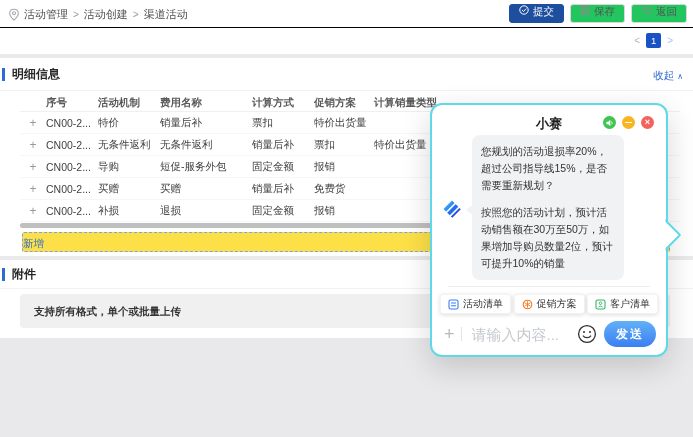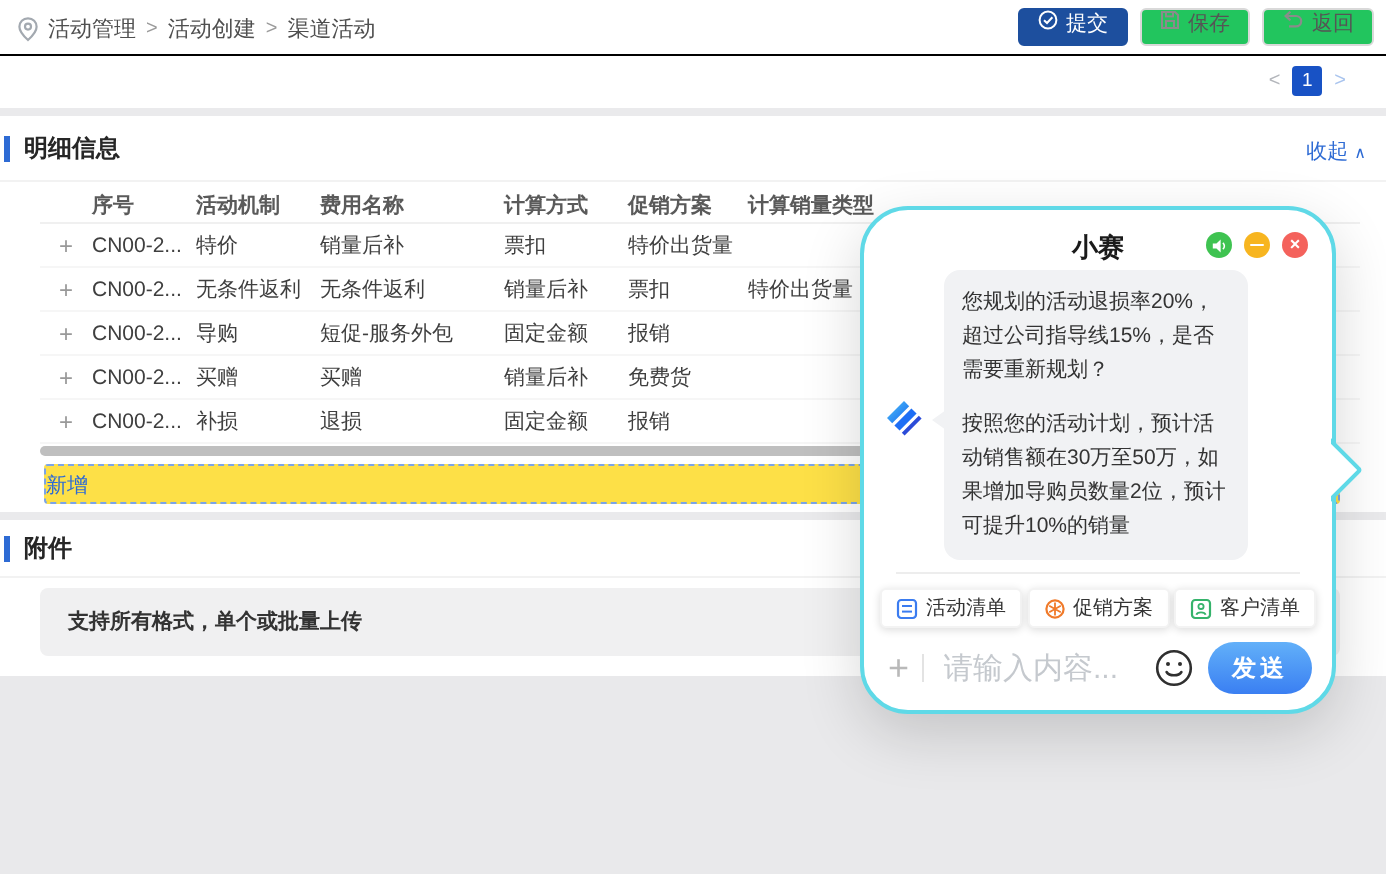--- a/index.html
+++ b/index.html
@@ -30,21 +30,21 @@
   .table{position:absolute;left:20px;top:94px;width:660px;z-index:1;}
   .trow{display:grid;grid-template-columns:26px 52px 62px 92px 62px 60px 100px;align-items:center;font-size:10.5px;color:#3f3f3f;height:22px;border-bottom:1px solid #f6f6f6;}
   .trow.head{color:#5a5a5a;font-weight:bold;font-size:10.5px;height:18px;border-bottom:1px solid #f0f0f0;}
   .cell-expand{color:#999;text-align:center;font-size:12px;cursor:pointer;}
   .hscrollbar{position:absolute;left:20px;top:223px;width:650px;height:5px;background:#bfbfbf;border-radius:3px;z-index:1;cursor:pointer;}
   .add-box{position:absolute;left:22px;top:232px;width:648px;height:20px;border:1px dashed #7aa4e8;border-radius:2px;background:#fde047;color:#2e6bd4;font-size:10.5px;text-align:left;line-height:20px;cursor:pointer;z-index:1;}
   
   .upload-box{position:absolute;left:20px;top:294px;width:650px;height:34px;background:#f0f0f1;border-radius:4px;z-index:1;}
   .upload-hint{font-size:10.5px;color:#333;font-weight:bold;line-height:34px;padding-left:14px;}
   
-  .chat{position:absolute;left:430px;top:103px;width:238px;height:254px;background:#fff;border:2px solid #5fd9e7;border-radius:24px;box-shadow:0 10px 30px rgba(0,0,0,.16);z-index:20;}
+  .chat{position:absolute;left:430px;top:103px;width:238px;height:254px;background:#fff;border:2px solid #5fd9e7;border-radius:12px;box-shadow:0 10px 30px rgba(0,0,0,.16);z-index:20;}
   .chat-tail{position:absolute;right:-17px;top:110px;}
   .chat-title{position:absolute;left:0;right:0;top:10px;text-align:center;font-size:13px;font-weight:bold;color:#1a1a1a;}
   .chat-controls{position:absolute;top:11px;right:12px;display:flex;gap:6px;}
   .cc{width:13px;height:13px;border-radius:50%;display:flex;align-items:center;justify-content:center;cursor:pointer;}
   .cc.green{background:#3fc351;} .cc.yellow{background:#f7b520;} .cc.red{background:#f4625c;}
   .cc .minus{width:7px;height:1.6px;background:#fff;border-radius:1px;}
   .cc .x{color:#fff;font-size:9px;font-weight:bold;line-height:1;}
   .bubble{position:absolute;left:40px;top:30px;width:152px;background:#f1f2f4;border-radius:8px;padding:8px 9px;font-size:10.5px;line-height:1.62;color:#333;}
   .bubble p{margin:0;}
   .bubble p + p{margin-top:10px;}

